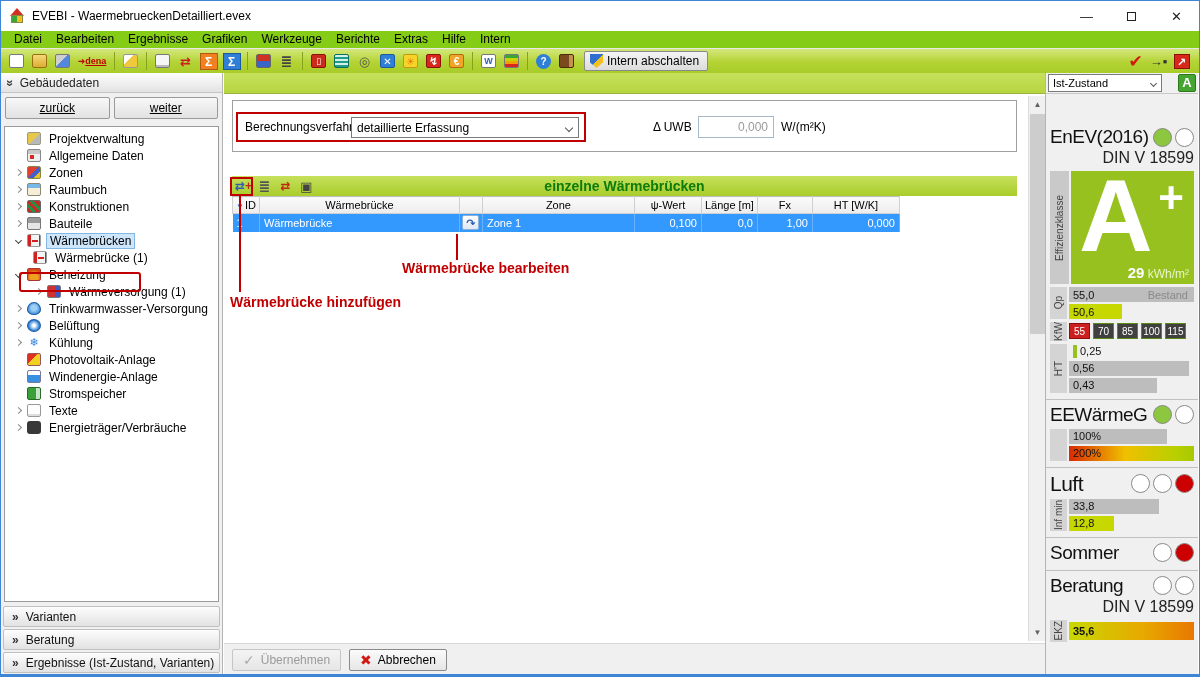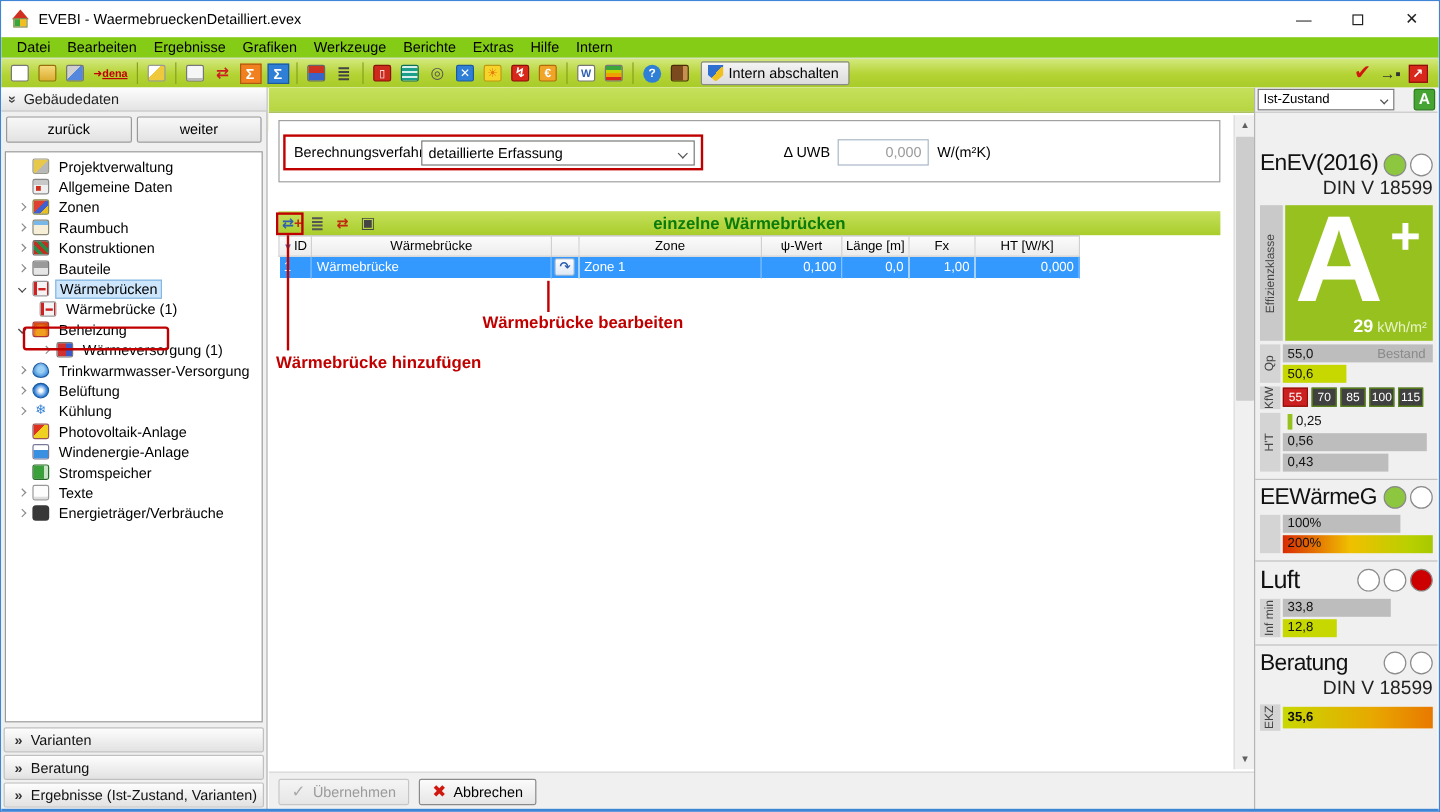--- a/index.html
+++ b/index.html
@@ -51,21 +51,21 @@
   .tb-right { margin-left:auto; display:flex; align-items:center; margin-right:6px; }
   .c-check { color:#d01810; font-size:17px; font-weight:bold; }
   .c-person { color:#333; font-size:13px; }
   .c-chart { background:#d8281c; border:1px solid #8c0f08; color:#fff; font-size:11px; text-align:center; line-height:14px; width:16px; height:15px; }
 
   
   .sidebar { position:absolute; left:0; top:72px; width:222px; bottom:1px; background:#f0f0f0; border-right:1px solid #b4b4b4; }
   .side-header { height:20px; background:linear-gradient(180deg,#fdfdfd,#e3e3e3); border-bottom:1px solid #c4c4c4; display:flex; align-items:center; font-size:12px; color:#222; padding-left:6px; gap:6px; }
   .dbl-chev-down { display:inline-block; transform:rotate(90deg); font-size:12px; color:#444; font-weight:bold; }
   .nav-btns { display:flex; gap:4px; padding:4px 4px 3px 4px; }
-  .nav-btn { flex:1; height:22px; background:linear-gradient(180deg,#f8f8f8,#e2e2e2); border:1px solid #9a9a9a; border-radius:2px; font-size:12px; color:#000; display:flex; align-items:center; justify-content:center; }
+  .nav-btn { flex:1; height:22px; background:linear-gradient(180deg,#f8f8f8,#e2e2e2); border:1px solid #9a9a9a; border-radius:2px; font-size:12px; color:#000; display:flex; align-items:center; justify-content:center;text-decoration:underline; }
   .tree-panel { position:absolute; left:3px; right:3px; top:53px; bottom:73px; background:#fff; border:1px solid #9a9a9a; overflow:hidden; padding-top:3px; }
   .trow { display:flex; align-items:center; height:17px; padding-left:6px; font-size:12px; color:#000; white-space:nowrap; }
   .trow .exp { width:14px; flex:0 0 14px; display:flex; align-items:center; justify-content:center; }
   .chev-r { width:5px; height:5px; border-right:1px solid #8a8a8a; border-bottom:1px solid #8a8a8a; transform:rotate(-45deg); }
   .chev-d { width:5px; height:5px; border-right:1px solid #444; border-bottom:1px solid #444; transform:rotate(45deg); }
   .trow.child { padding-left:26px; }
   .ti { width:14px; height:13px; flex:0 0 14px; border-radius:2px; margin:0 5px 0 2px; position:relative; font-size:11px; line-height:13px; text-align:center; }
   .ti-proj { background:linear-gradient(135deg,#e8c84a 55%,#b8b8b8 55%); border:1px solid #998; }
   .ti-allg { background:linear-gradient(180deg,#c8c8c8 40%,#efefef 40%); border:1px solid #888; }
   .ti-allg::after { content:""; position:absolute; left:2px; top:5px; width:4px; height:4px; background:#d03020; }
@@ -627,20 +627,29 @@
           <div class="bar grey" style="width:72%;">
               <span>33,8</span>
             </div>
           <div class="bar yg" style="width:36%;">
               <span>12,8</span>
             </div>
         </div>
       </div>
     </div>
 
+    <div class="rb-section">
+      <div class="rb-title-row">
+        <span class="rb-title-lg">Sommer</span>
+        <span class="circles">
+          <span class="circ"></span>
+          <span class="circ red"></span>
+        </span>
+      </div>
+    </div>
 
     <div class="rb-section" style="border-bottom:none;">
       <div class="rb-title-row">
         <span class="rb-title-lg">Beratung</span>
         <span class="circles">
           <span class="circ"></span>
           <span class="circ"></span>
         </span>
       </div>
       <div class="rb-sub">DIN V 18599</div>

